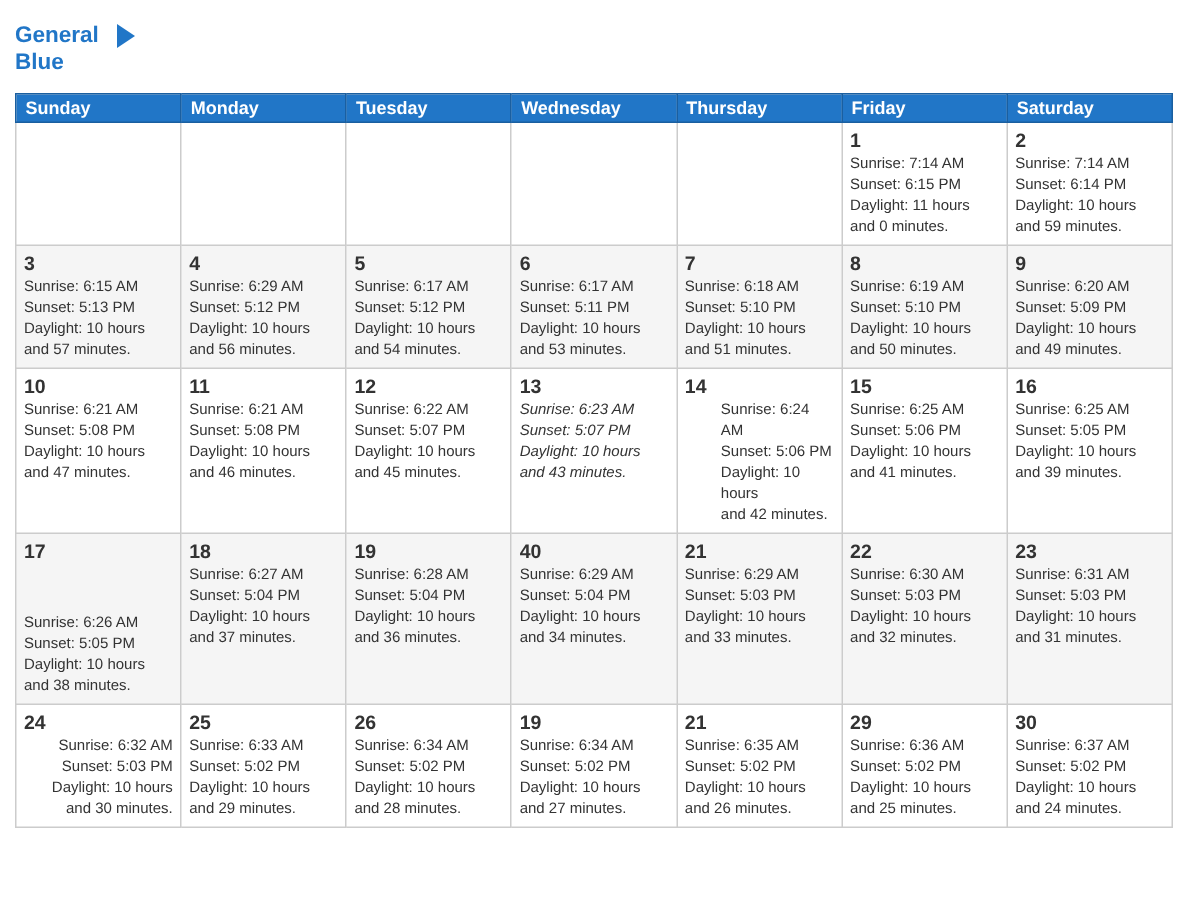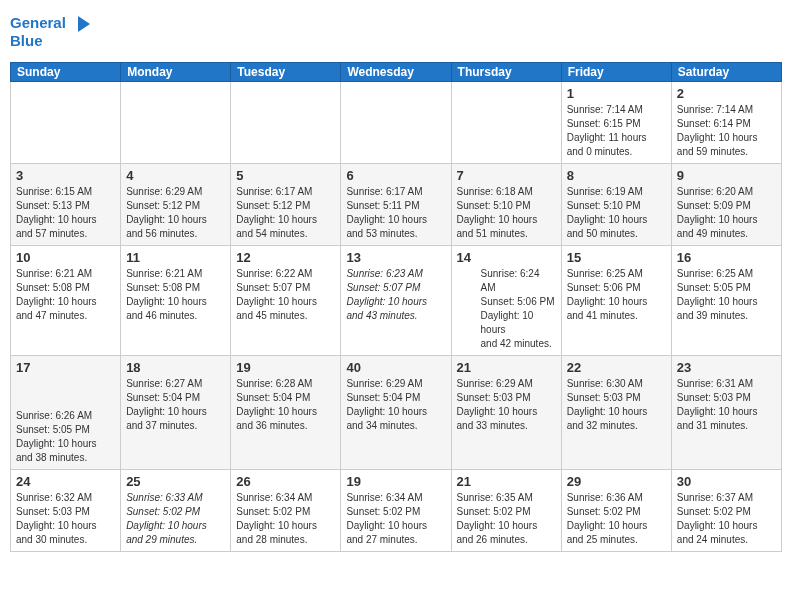--- a/index.html
+++ b/index.html
@@ -274,28 +274,28 @@
           <span class="day-num">23</span>
           <div class="day-info" style="white-space: pre-line;">Sunrise: 6:31 AM
 Sunset: 5:03 PM
 Daylight: 10 hours
 and 31 minutes.</div>
         </td>
       </tr>
       <tr>
         <td>
           <span class="day-num">24</span>
-          <div class="day-info" style="white-space: pre-line;">Sunrise: 6:32 AM
+          <div class="day-info" style="white-space: pre-line; text-align: right;">Sunrise: 6:32 AM
 Sunset: 5:03 PM
 Daylight: 10 hours
 and 30 minutes.</div>
         </td>
         <td>
           <span class="day-num">25</span>
-          <div class="day-info" style="white-space: pre-line; font-style: italic;">Sunrise: 6:33 AM
+          <div class="day-info" style="white-space: pre-line;">Sunrise: 6:33 AM
 Sunset: 5:02 PM
 Daylight: 10 hours
 and 29 minutes.</div>
         </td>
         <td>
           <span class="day-num">26</span>
           <div class="day-info" style="white-space: pre-line;">Sunrise: 6:34 AM
 Sunset: 5:02 PM
 Daylight: 10 hours
 and 28 minutes.</div>

